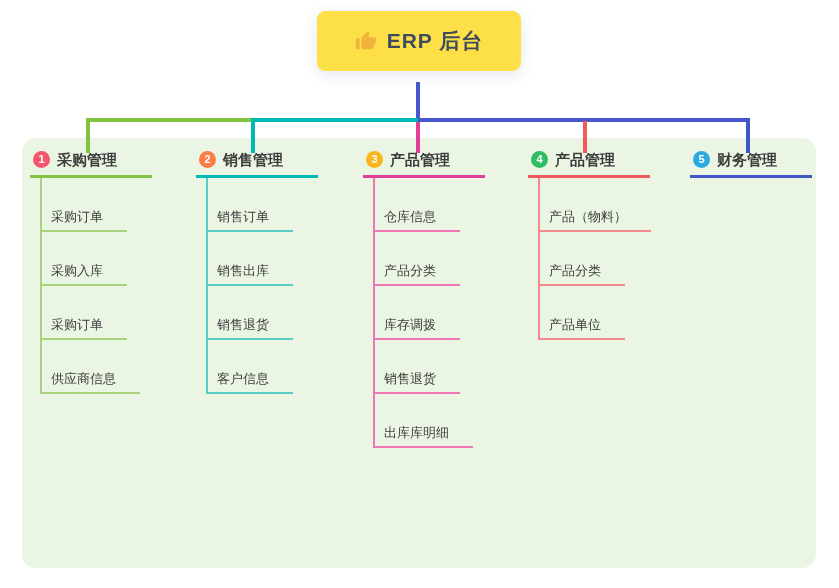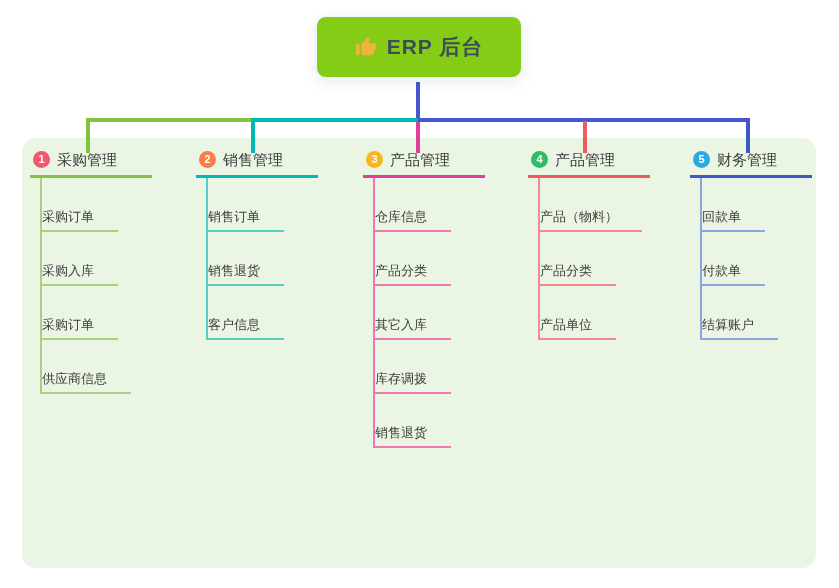--- a/index.html
+++ b/index.html
@@ -21,22 +21,22 @@
   .bus-4{left:418px;width:169px;}
   .bus-5{left:418px;width:332px;}
   .drop{top:121px;width:4px;height:32px;}
   .drop-1{left:86px;}
   .drop-2{left:251px;}
   .drop-3{left:416px;top:122px;height:31px;}
   .drop-4{left:583px;}
   .drop-5{left:746px;}
   
   .root-node{
-    position:absolute;left:316px;top:16px;width:204px;height:60px;
-    background:#84cc16;border:1px solid #f2f3f6;border-radius:10px;
+    position:absolute;left:316px;top:10px;width:204px;height:60px;
+    background:#fde047;border:1px solid #f2f3f6;border-radius:10px;
     box-shadow:0 4px 14px rgba(70,90,130,.12);
     display:flex;align-items:center;justify-content:center;gap:10px;
     cursor:pointer;
   }
   .root-label{font-size:21px;font-weight:600;color:#3e4a5e;letter-spacing:1px;}
   
   .branch{position:absolute;top:147px;}
   .branch-1{left:30px;}
   .branch-2{left:196px;}
   .branch-3{left:363px;}
@@ -45,26 +45,26 @@
   .topic{
     display:inline-flex;align-items:center;gap:7px;
     padding:2px 16px 5px 3px;min-width:122px;box-sizing:border-box;
     border-bottom:3px solid var(--line);cursor:pointer;
   }
   .badge{
     width:17px;height:17px;border-radius:50%;flex:0 0 17px;
     background:var(--badge);color:#ffffff;font-size:11px;font-weight:700;
     display:flex;align-items:center;justify-content:center;line-height:1;
   }
-  .topic-label{font-size:15px;font-weight:400;color:#3c3c3c;line-height:21px;white-space:nowrap;}
+  .topic-label{font-size:15px;font-weight:700;color:#3c3c3c;line-height:21px;white-space:nowrap;}
   .children{margin-left:10px;border-left:2px solid var(--child-line);width:max-content;}
   .child{height:54px;display:flex;align-items:flex-end;cursor:pointer;}
   .child-label{
     border-bottom:2px solid var(--child-line);
-    padding:0 24px 7px 0;font-size:13px;color:#3c3c3c;
+    padding:0 24px 7px 9px;font-size:13px;color:#3c3c3c;
     line-height:1;white-space:nowrap;
   }
 </style>
 </head>
 <body>
 
 <div class="canvas">
 
   <div class="panel" style="background: rgb(234, 246, 227);"></div>
 
@@ -110,20 +110,23 @@
   <div class="branch branch-2" style="--badge: #f97d45; --line: #00b9b4; --child-line: #57cdc6;">
     <div class="topic">
       <span class="badge">2</span>
       <span class="topic-label">销售管理</span>
     </div>
     <div class="children">
       <div class="child">
           <span class="child-label">销售订单</span>
         </div>
       <div class="child">
+          <span class="child-label">销售出库</span>
+        </div>
+      <div class="child">
           <span class="child-label">销售退货</span>
         </div>
       <div class="child">
           <span class="child-label">客户信息</span>
         </div>
     </div>
   </div>
 
   <div class="branch branch-3" style="--badge: #fbb41b; --line: #e23e97; --child-line: #ee77b4;">
     <div class="topic">
@@ -131,27 +134,27 @@
       <span class="topic-label">产品管理</span>
     </div>
     <div class="children">
       <div class="child">
           <span class="child-label">仓库信息</span>
         </div>
       <div class="child">
           <span class="child-label">产品分类</span>
         </div>
       <div class="child">
-          <span class="child-label">其它入库</span>
-        </div>
-      <div class="child">
           <span class="child-label">库存调拨</span>
         </div>
       <div class="child">
           <span class="child-label">销售退货</span>
+        </div>
+      <div class="child">
+          <span class="child-label">出库库明细</span>
         </div>
     </div>
   </div>
 
   <div class="branch branch-4" style="--badge: #2ebd62; --line: #f05a5a; --child-line: #f5898f;">
     <div class="topic">
       <span class="badge">4</span>
       <span class="topic-label">产品管理</span>
     </div>
     <div class="children">
@@ -165,26 +168,15 @@
           <span class="child-label">产品单位</span>
         </div>
     </div>
   </div>
 
   <div class="branch branch-5" style="--badge: #2aaae1; --line: #3f56c6; --child-line: #8ba5e3;">
     <div class="topic">
       <span class="badge">5</span>
       <span class="topic-label">财务管理</span>
     </div>
-    <div class="children">
-      <div class="child">
-          <span class="child-label">回款单</span>
-        </div>
-      <div class="child">
-          <span class="child-label">付款单</span>
-        </div>
-      <div class="child">
-          <span class="child-label">结算账户</span>
-        </div>
-    </div>
   </div>
 
 </div>
 
 </body></html>

